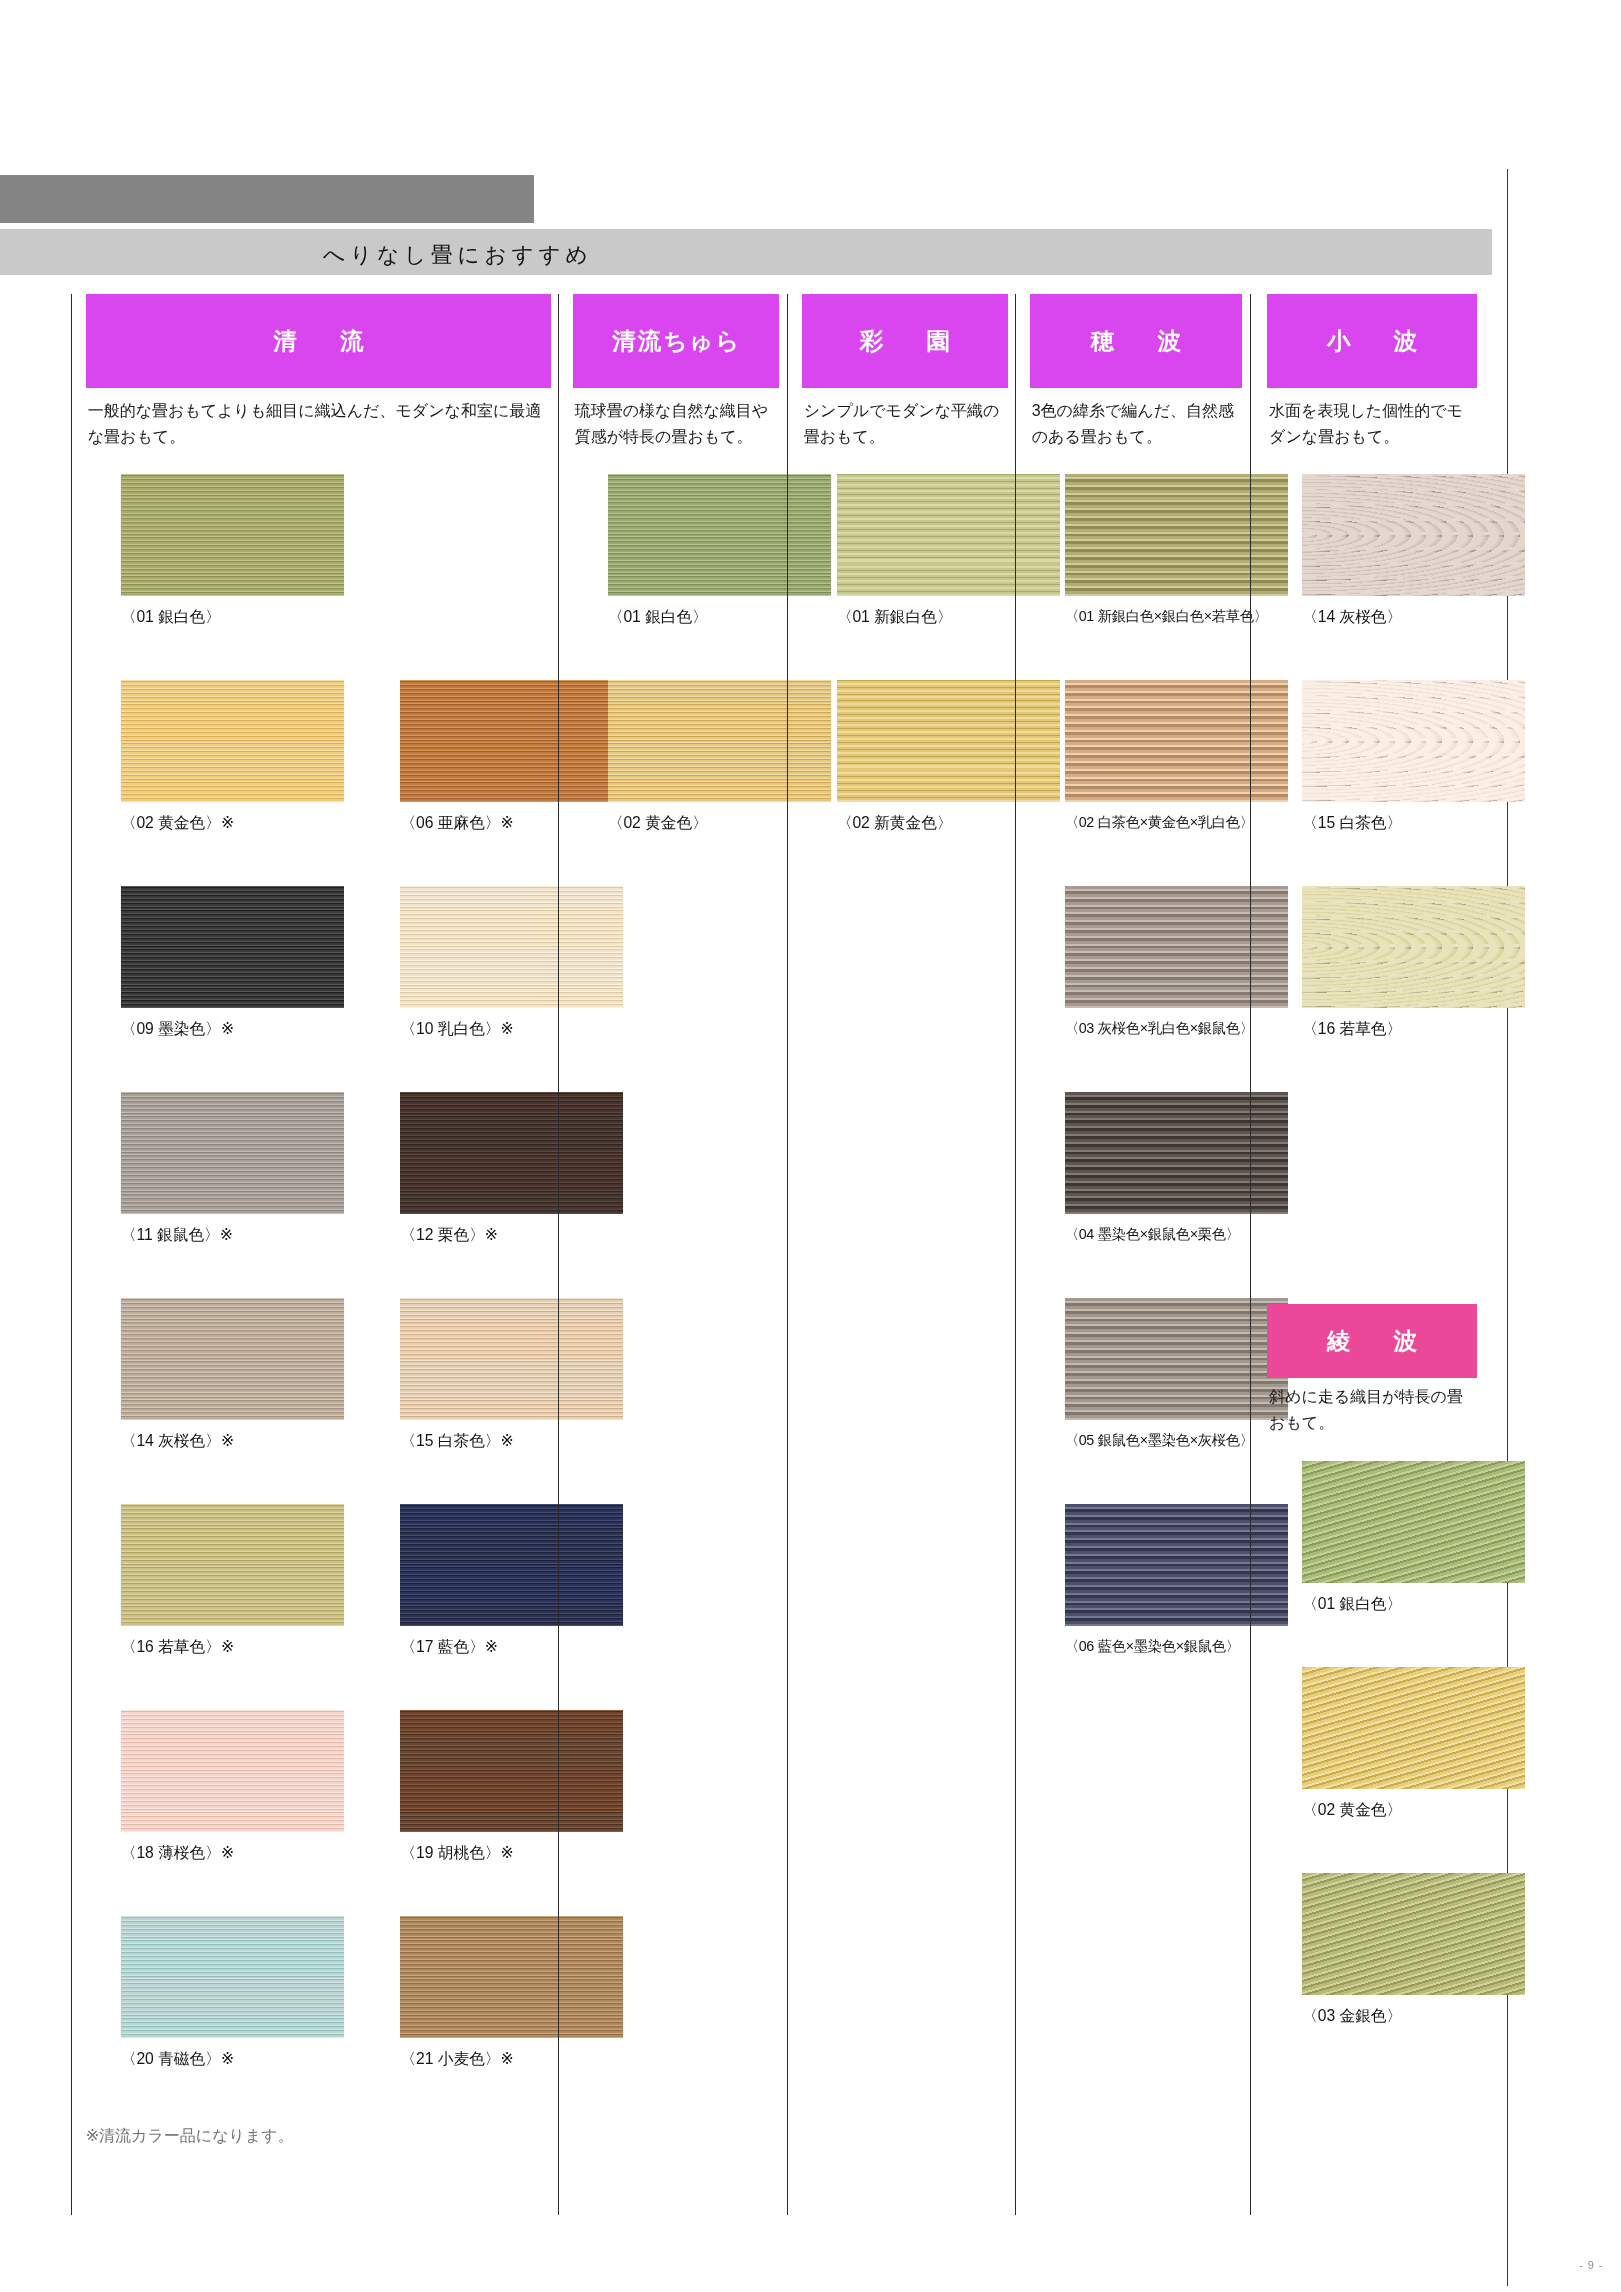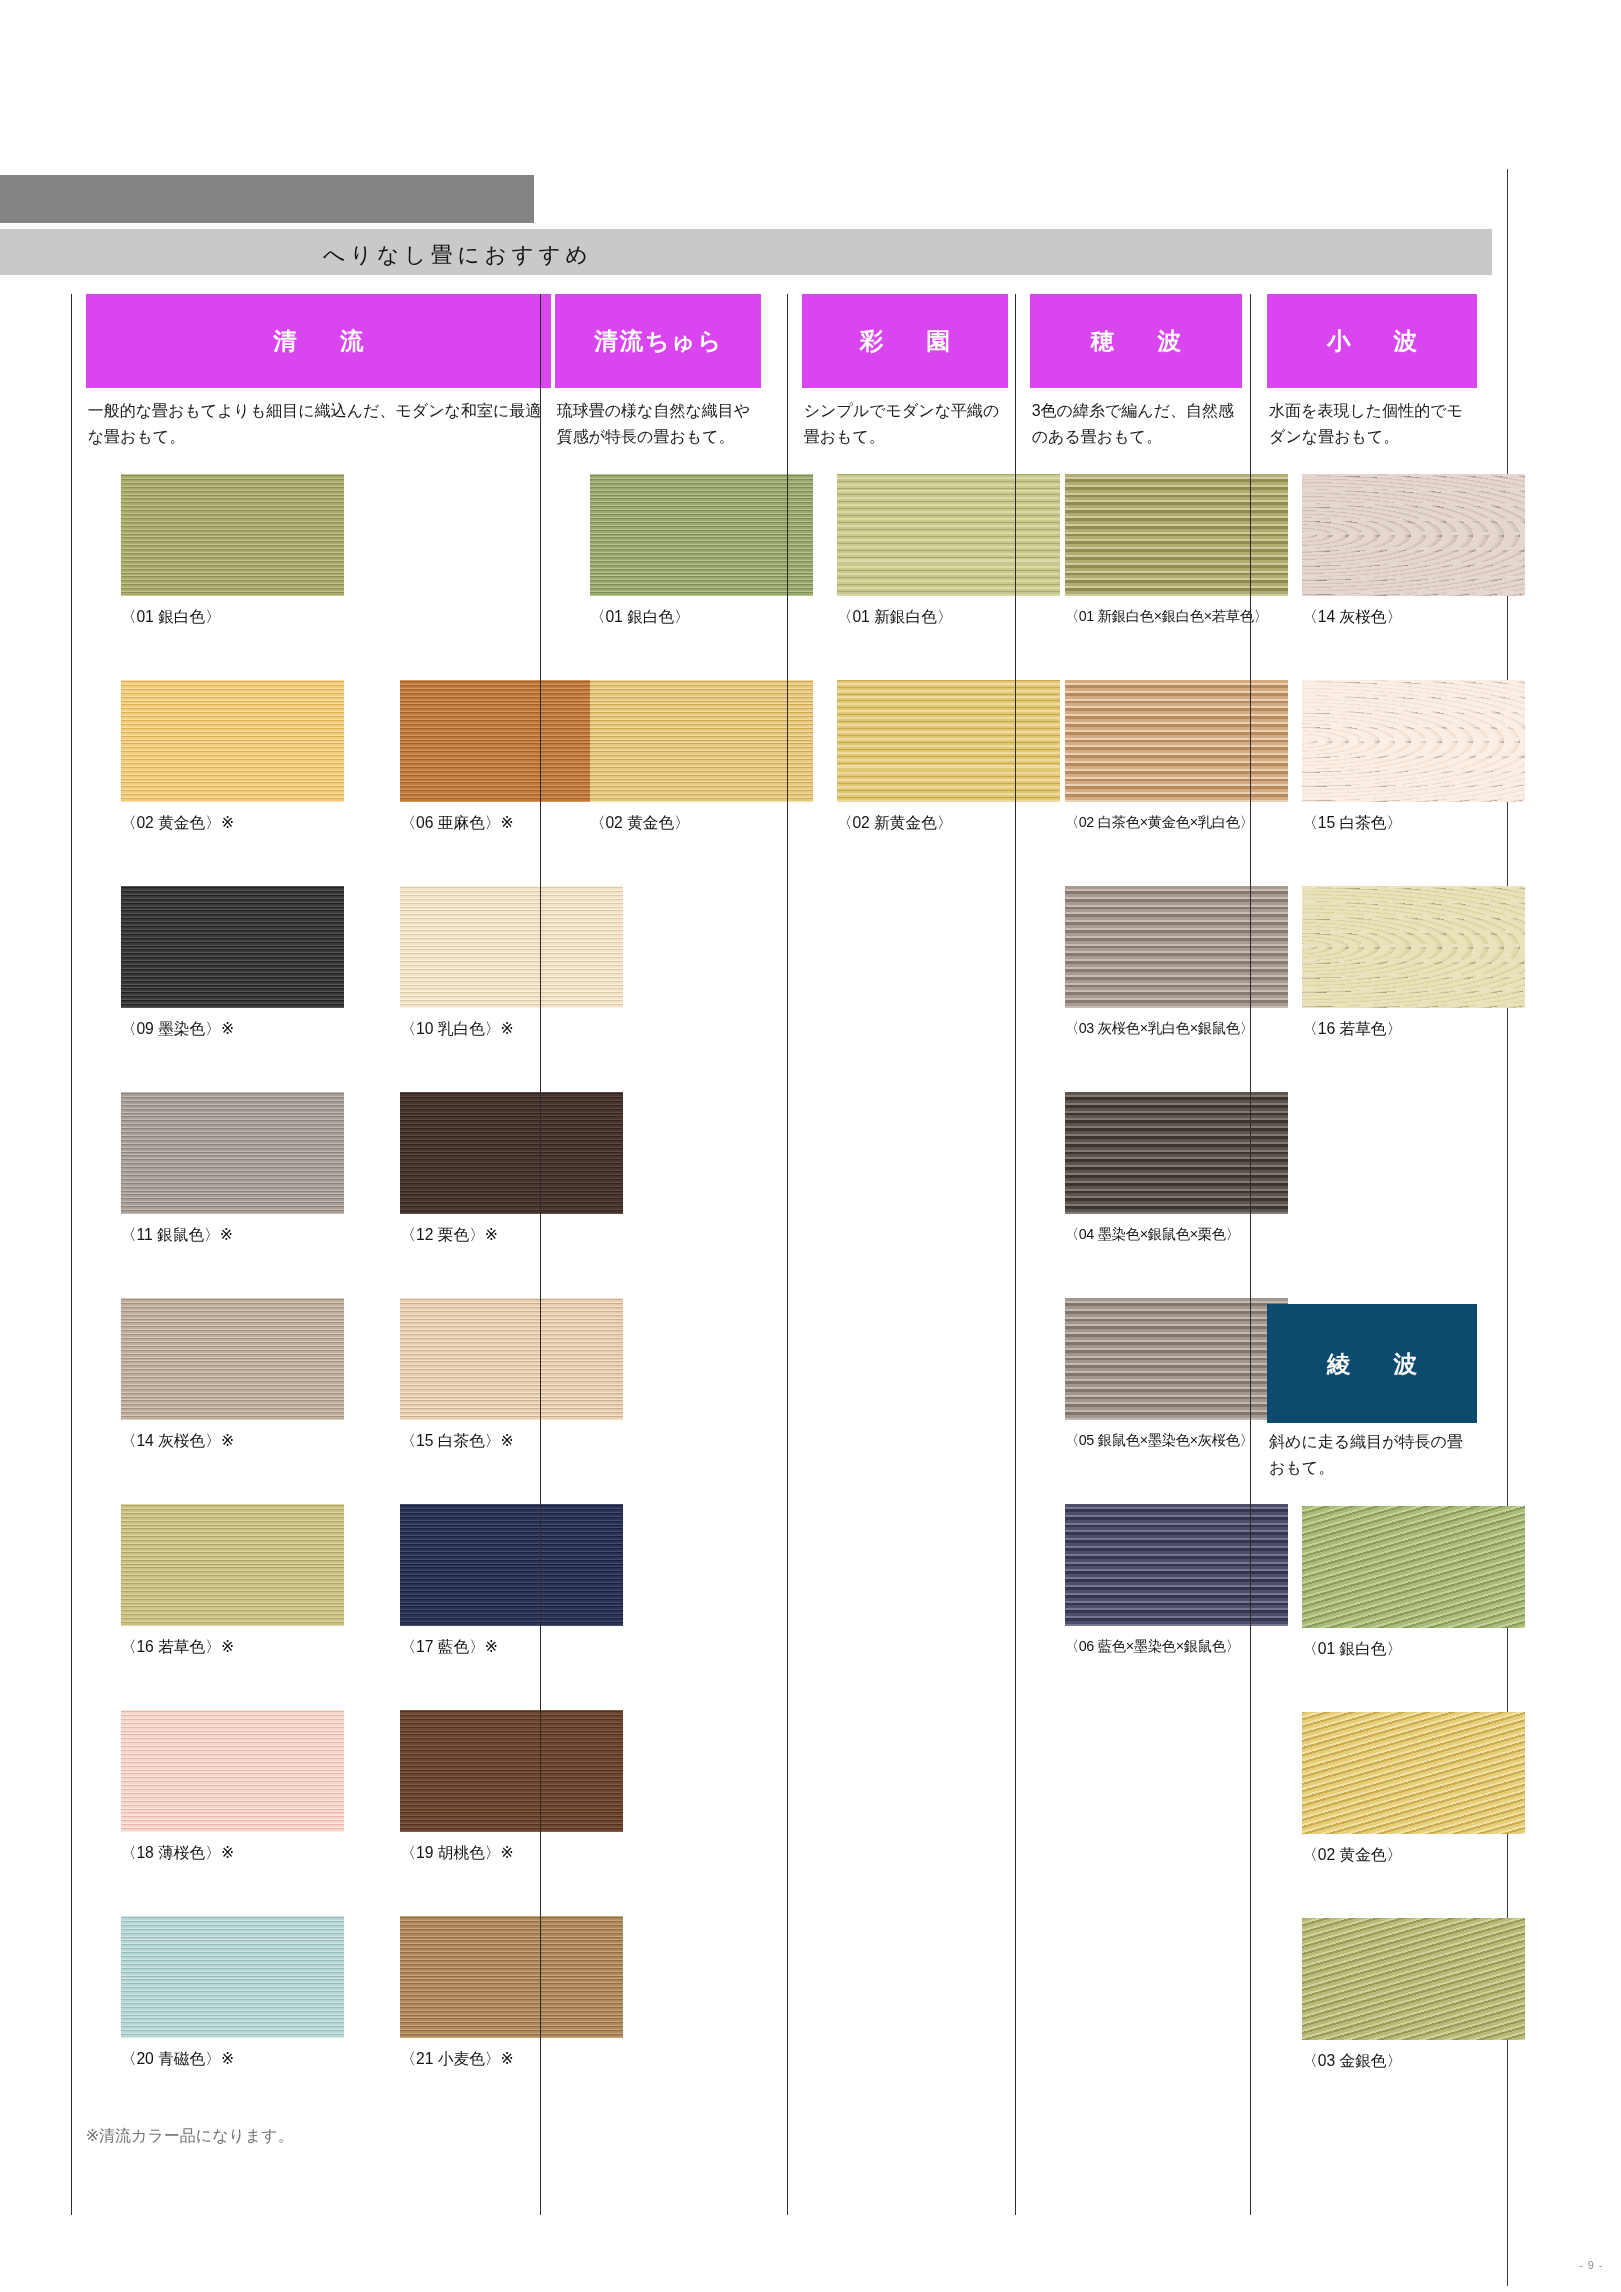--- a/index.html
+++ b/index.html
@@ -72,21 +72,21 @@
   }
   .col {
     position: absolute;
     top: 0;
     height: 1921px;
     border-left: 1.5px solid #2b2b2b;
     box-sizing: border-box;
     padding-left: 13.7px;
   }
   .col.c0 { left: 0px;    width: 480px; }
-  .col.c1 { left: 469px;  width: 221px; }
+  .col.c1 { left: 487px;  width: 221px; }
   .col.c2 { left: 716px;  width: 221px; }
   .col.c3 { left: 944px;  width: 227px; }
   .col.c4 { left: 1179px; width: 227px; padding-left: 16px; }
 
   .col-header {
     height: 94px;
     background: #d946ef;
     display: flex;
     align-items: center;
     justify-content: center;
@@ -144,22 +144,22 @@
   .note {
     font-size: 16px;
     margin-top: 3.9px;
     color: #737373;
   }
 
   .spacer-block { height: 206px; }
 
   
   .sub-header {
-    height: 119px;
-    background: #0c4a6e;
+    height: 74px;
+    background: #ec4899;
     display: flex;
     align-items: center;
     justify-content: center;
     margin-top: 5.9px;
   }
   .sub-header .title {
     color: #ffffff;
     font-size: 23.5px;
     font-weight: bold;
     letter-spacing: 9.8px;

